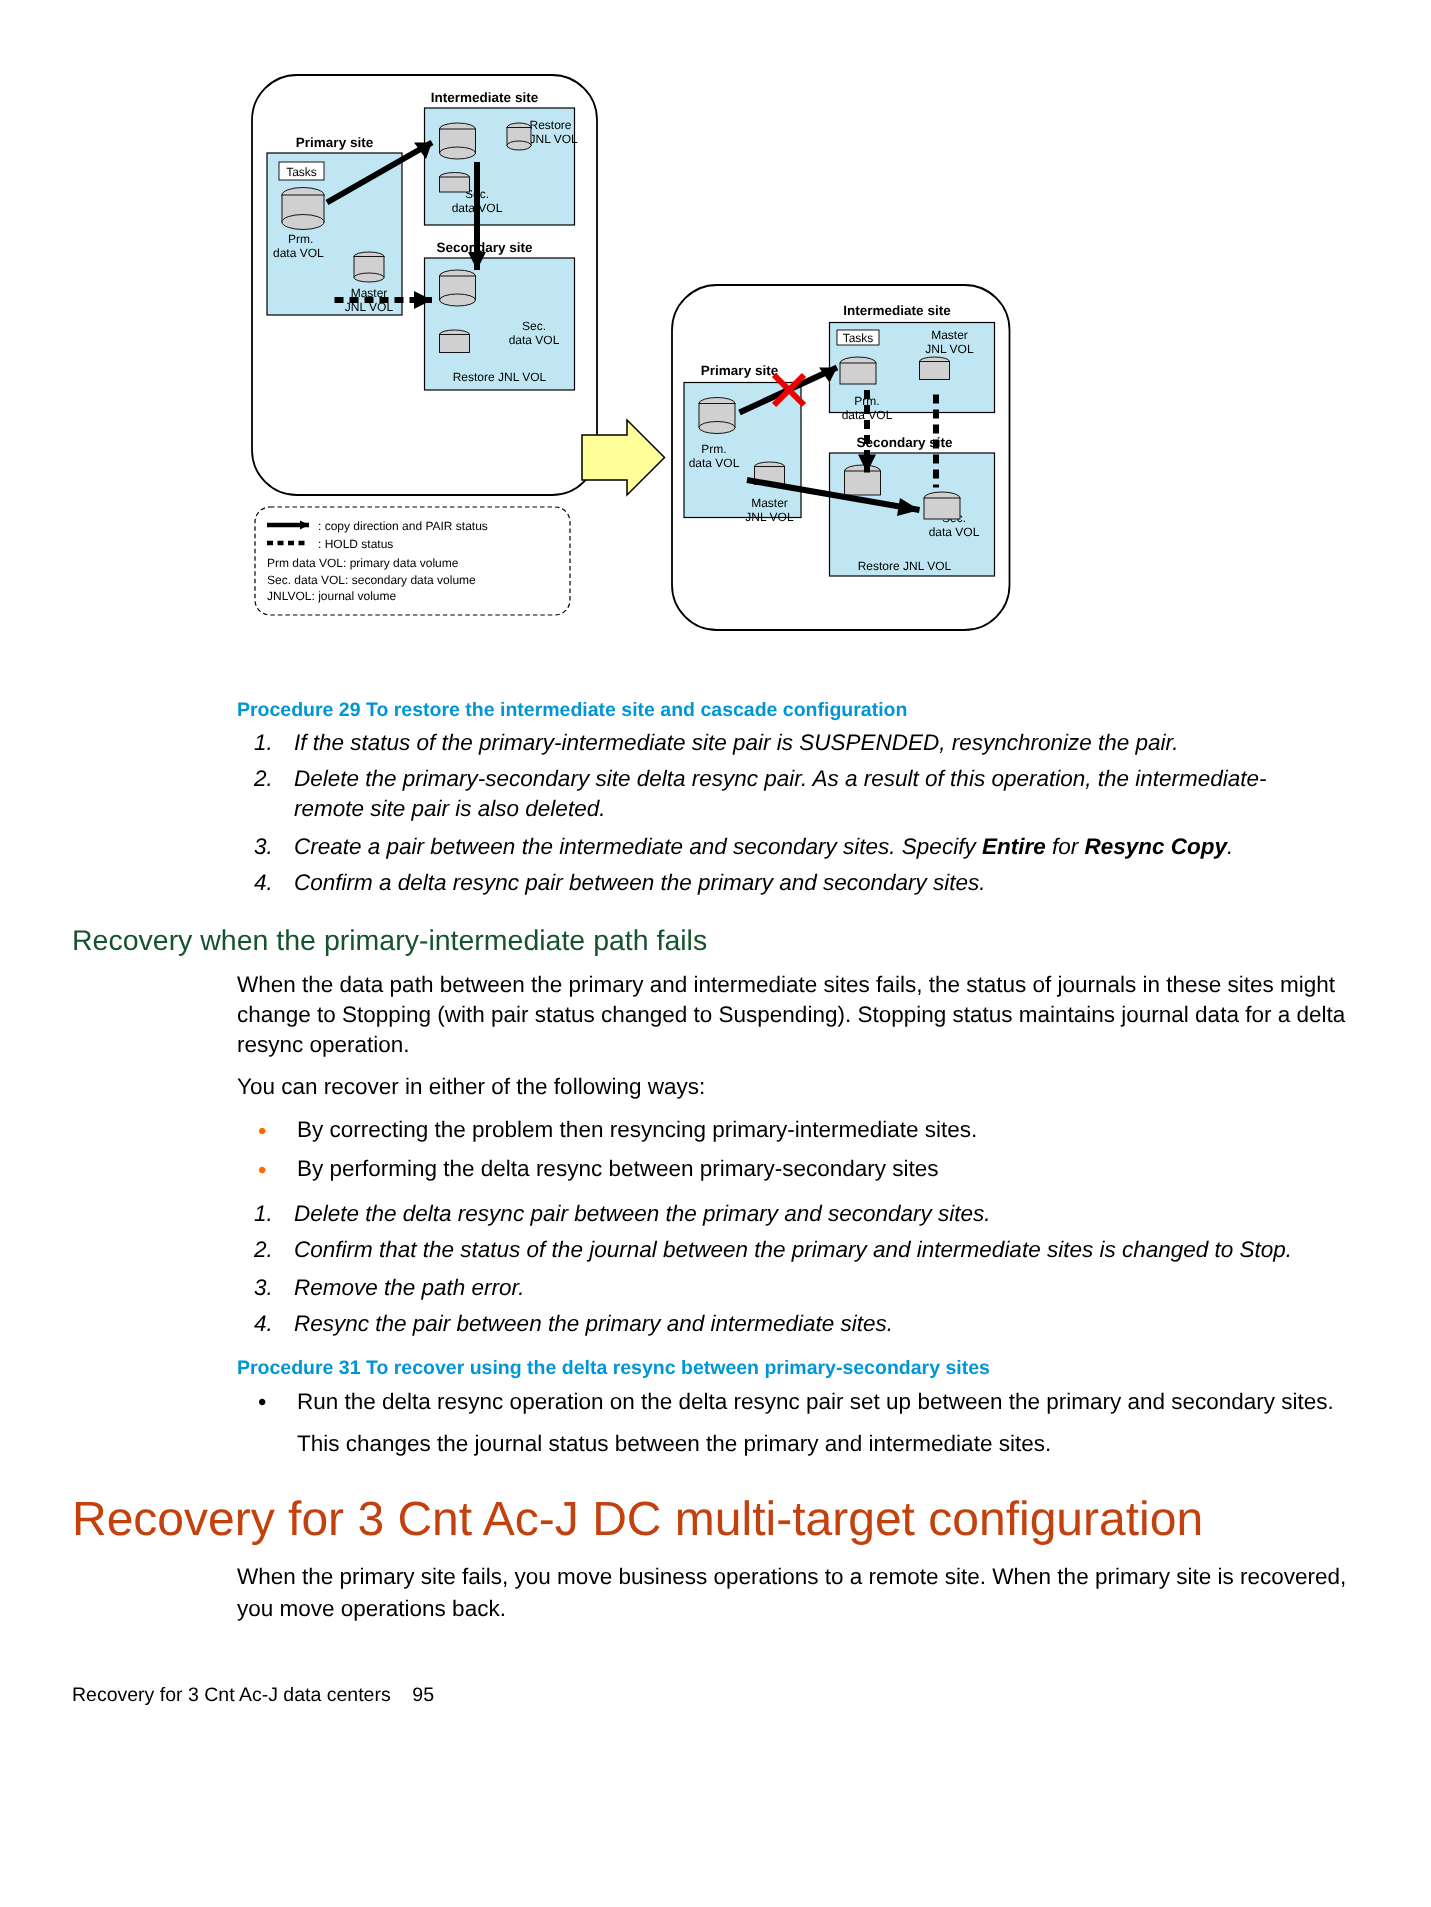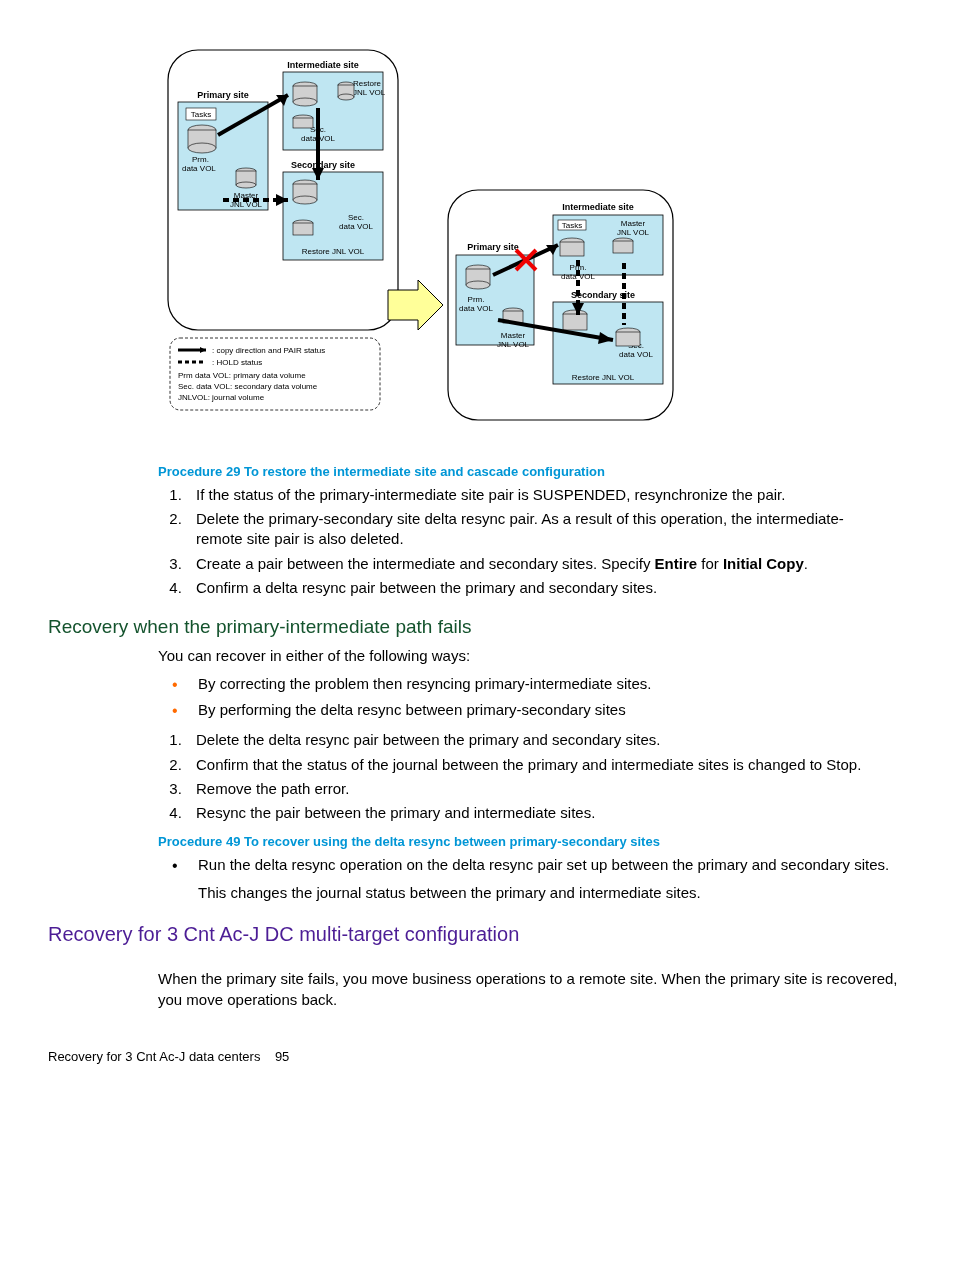--- a/index.html
+++ b/index.html
@@ -24,20 +24,21 @@
   .proc-head {
     color: #0096d6;
     font-weight: bold;
     font-size: 13px;
     margin-top: 4px;
     margin-bottom: 4px;
   }
   ol.numbered {
     margin: 2px 12px 10px 0;
     padding-left: 28px;
+    font-style: italic;
   }
   ol.numbered li {
     padding-left: 10px;
     margin-bottom: 4px;
   }
   ul.bullets {
     list-style: none;
     margin: 4px 0 10px 0;
     padding-left: 28px;
   }
@@ -54,24 +55,24 @@
     font-size: 16px;
   }
   ul.bullets.black li::before { color: #000; }
   .h3-blue {
     color: #14532d;
     font-size: 19px;
     font-weight: normal;
     margin: 16px 0 6px 0;
   }
   .h2-blue {
-    color: #4c1d95;
-    font-size: 20px;
+    color: #c2410c;
+    font-size: 32px;
     font-weight: normal;
-    margin: 18px 0 21px 0;
+    margin: 18px 0 8px 0;
   }
   .sub-indent { margin-left: 38px; margin-top:6px; }
   .footer {
     font-size: 13px;
     margin-top: 38px;
     padding-right: 8px;
   }
   b { font-weight: bold; }
   svg text { font-family: Arial, Helvetica, sans-serif; }
   .sm { font-size: 8px; }
@@ -230,42 +231,43 @@
     <polygon points="455,300 442,292 440,304" fill="#000"></polygon>
   </g>
 </svg>
 </div>
 
 <div class="indent-block">
   <div class="proc-head">Procedure 29 To restore the intermediate site and cascade configuration</div>
   <ol class="numbered">
     <li>If the status of the primary-intermediate site pair is SUSPENDED, resynchronize the pair.</li>
     <li>Delete the primary-secondary site delta resync pair. As a result of this operation, the intermediate-remote site pair is also deleted.</li>
-    <li>Create a pair between the intermediate and secondary sites. Specify <b>Entire</b> for <b>Initial Copy</b>.</li>
+    <li>Create a pair between the intermediate and secondary sites. Specify <b>Entire</b> for <b>Resync Copy</b>.</li>
     <li>Confirm a delta resync pair between the primary and secondary sites.</li>
   </ol>
 </div>
 
 <div class="h3-blue">Recovery when the primary-intermediate path fails</div>
 
 <div class="indent-block">
+  <p>When the data path between the primary and intermediate sites fails, the status of journals in these sites might change to Stopping (with pair status changed to Suspending). Stopping status maintains journal data for a delta resync operation.</p>
   <p>You can recover in either of the following ways:</p>
   <ul class="bullets">
     <li>By correcting the problem then resyncing primary-intermediate sites.</li>
     <li>By performing the delta resync between primary-secondary sites</li>
   </ul>
 
   <ol class="numbered">
     <li>Delete the delta resync pair between the primary and secondary sites.</li>
     <li>Confirm that the status of the journal between the primary and intermediate sites is changed to Stop.</li>
     <li>Remove the path error.</li>
     <li>Resync the pair between the primary and intermediate sites.</li>
   </ol>
 
-  <div class="proc-head">Procedure 49 To recover using the delta resync between primary-secondary sites</div>
+  <div class="proc-head">Procedure 31 To recover using the delta resync between primary-secondary sites</div>
   <ul class="bullets black">
     <li>
       <span>Run the delta resync operation on the delta resync pair set up between the primary and secondary sites.</span>
       <div class="sub-indent" style="margin-left:0; margin-top:8px;">This changes the journal status between the primary and intermediate sites.</div>
     </li>
   </ul>
 </div>
 
 <div class="h2-blue">Recovery for 3 Cnt Ac-J DC multi-target configuration</div>
 <div class="indent-block">

